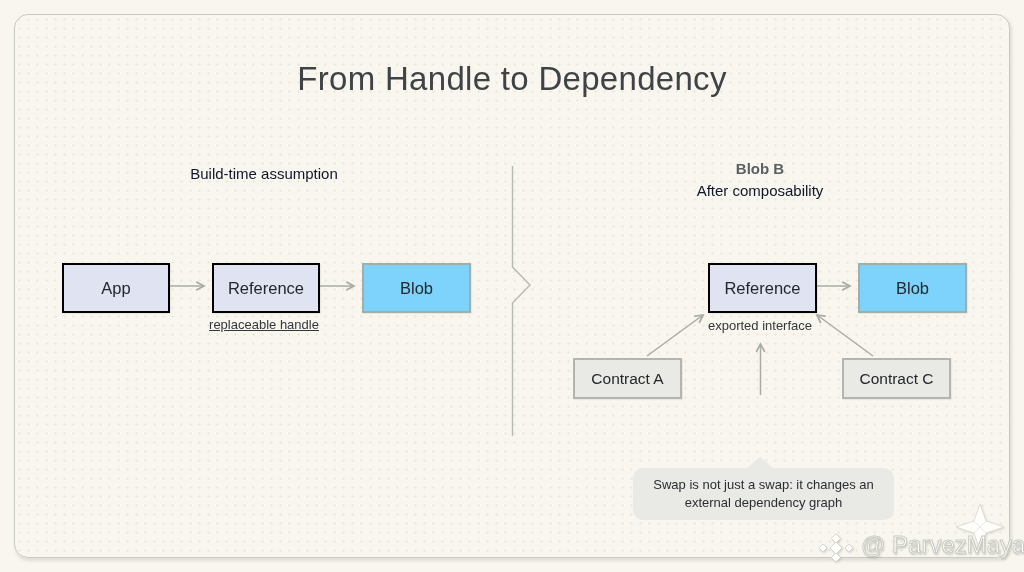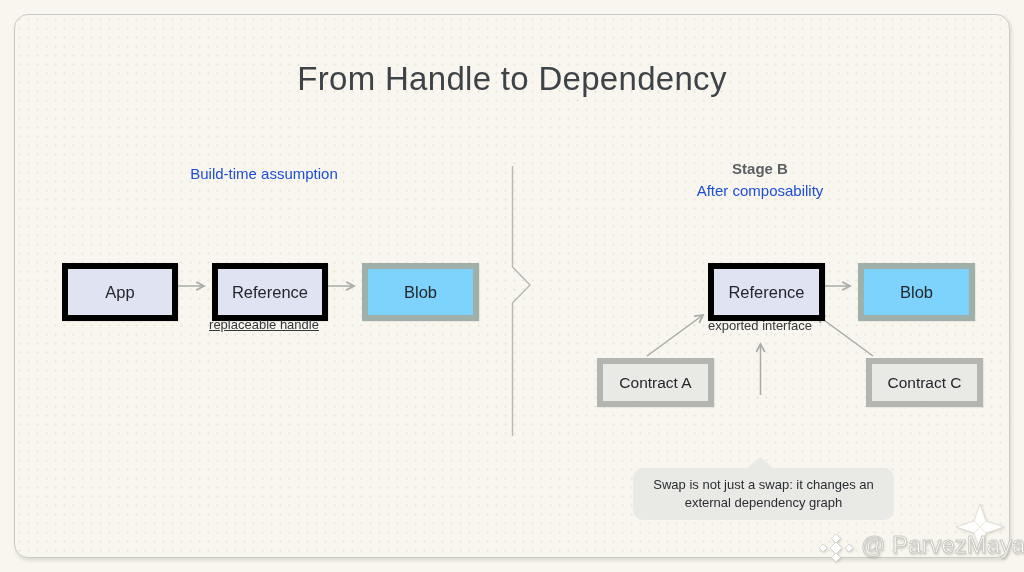--- a/index.html
+++ b/index.html
@@ -14,29 +14,29 @@
     box-shadow:1.5px 2.5px 3px rgba(120,115,95,0.18);
     background-image:radial-gradient(circle, rgba(190,180,140,0.18) 1px, transparent 1.4px);
     background-size:9px 9px;
   }
   .title{
     position:absolute;left:0;top:60px;width:1024px;text-align:center;
     font-size:33px;font-weight:500;color:#3e4347;letter-spacing:.3px;
   }
   .stage-head{position:absolute;width:320px;text-align:center;}
   .stage-head .h{font-size:15px;font-weight:700;color:#5b6065;}
-  .stage-head .sub{font-size:15px;color:#1d4ed8;margin-top:5px;}
+  .stage-head .sub{font-size:15px;color:#0f172a;margin-top:5px;}
   .node{
     position:absolute;display:flex;align-items:center;justify-content:center;
-    border:6px solid #000000;font-size:16.5px;color:#24272c;
+    border:2px solid #000000;font-size:16.5px;color:#24272c;
     box-shadow:1px 1px 1px rgba(80,80,70,0.08);
   }
   .lavender{background:#dfe3f2;}
   .mint{background:#7dd3fc;border-color:#9fb0aa;}
-  .contract{background:#e9e9e6;border-color:#b3b5b0;font-size:15.5px;margin-left:24px;}
+  .contract{background:#e9e9e6;border-color:#b3b5b0;font-size:15.5px;}
   .annot{
     position:absolute;width:220px;text-align:center;
     font-size:13px;color:#34383d;
   }
   .note{
     position:absolute;left:633px;top:468px;width:261px;height:52px;
     background:#e9e9e6;border-radius:10px;
     display:flex;align-items:center;justify-content:center;
     text-align:center;font-size:13px;color:#2a2e32;line-height:1.4;
     padding:16px 6px;box-sizing:border-box;
@@ -65,21 +65,21 @@
 <div class="canvas">
   <div class="frame"></div>
 
   <div class="title">From Handle to Dependency</div>
 
   <div class="stage-head" style="left:104px;top:160px;">
     <div class="sub">Build-time assumption</div>
   </div>
 
   <div class="stage-head" style="left:600px;top:160px;">
-    <div class="h">Stage B</div>
+    <div class="h">Blob B</div>
     <div class="sub">After composability</div>
   </div>
 
   <svg class="overlay" viewBox="0 0 1024 572">
     <defs>
       <marker id="arrow" viewBox="0 0 10 10" refX="8" refY="5" markerWidth="11" markerHeight="11" orient="auto-start-reverse" markerUnits="userSpaceOnUse">
         <path d="M 1.5 1.5 L 8 5 L 1.5 8.5" fill="none" stroke="#a8aba6" stroke-width="1.6" stroke-linecap="round"></path>
       </marker>
     </defs>
     <path d="M512.5 166 L512.5 267 L530 285 L512.5 303 L512.5 436" fill="none" stroke="#b6b9b4" stroke-width="1.4"></path>

